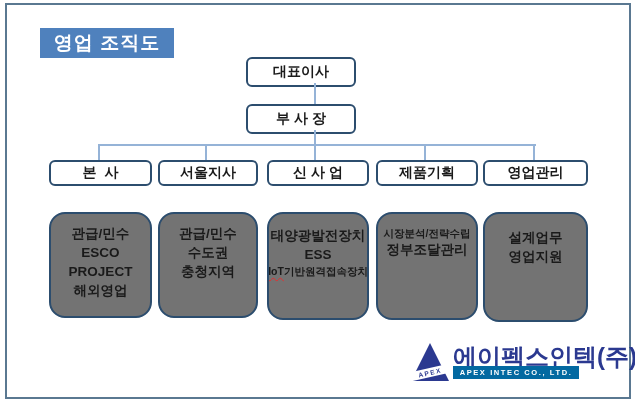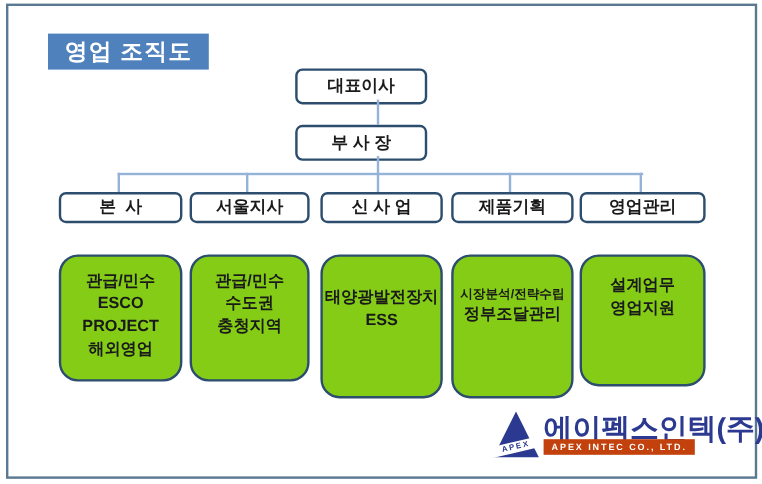--- a/index.html
+++ b/index.html
@@ -20,60 +20,60 @@
   .node {
     position:absolute; background:#ffffff; border:2px solid #2c4d6e;
     border-radius:6px; display:flex; align-items:center; justify-content:center;
     font-size:14px; font-weight:bold; color:#1a1a1a; white-space:pre;
   }
   .node.exec { left:246px; width:106px; height:26px; }
   .conn { position:absolute; background:#95b3d7; }
   .conn.v { width:2px; }
   .conn.h { height:2px; }
   .detail {
-    position:absolute; top:212px; height:92px; background:#84cc16;
+    position:absolute; top:212px; height:92px; background:#737373;
     border:2px solid #2c4d6e; border-radius:16px;
     display:flex; flex-direction:column; align-items:center;
     font-size:13.5px; font-weight:bold; line-height:19px; text-align:center;
     white-space:nowrap; overflow:hidden;
   }
   .detail .sm { font-size:10.5px; line-height:14px; }
   .misspell {
     text-decoration-line:underline; text-decoration-style:wavy;
     text-decoration-color:#e03030; text-decoration-thickness:1px;
     text-underline-offset:2px;
   }
   
   .c1 { left:49px;  width:99px;  }
   .c2 { left:158px; width:96px;  }
   .c3 { left:267px; width:98px;  }
   .c4 { left:376px; width:98px;  }
   .c5 { left:483px; width:101px; }
   .dept { top:160px; height:22px; }
-  .pt10 { padding-top:10px; } .pt8 { padding-top:24px; } .pt14 { padding-top:14px; }
+  .pt10 { padding-top:10px; } .pt8 { padding-top:12px; } .pt14 { padding-top:14px; }
   
   .logo { position:absolute; left:410px; top:340px; width:180px; height:45px; }
   .tri {
     position:absolute; left:1px; top:3px; width:0; height:0;
     border-left:19px solid transparent; border-right:19px solid transparent;
     border-bottom:38px solid #2b3990;
   }
   .tri-band {
     position:absolute; left:-1px; top:28px; width:42px; height:9px;
     background:#ffffff; transform:rotate(-13deg);
     display:flex; align-items:center; justify-content:center;
     font-size:6.5px; font-weight:bold; color:#2b3990; letter-spacing:1.5px;
   }
   .logo-ko {
     position:absolute; left:43px; top:1px; color:#2b3990;
     font-size:24px; font-weight:bold; letter-spacing:0px; white-space:nowrap;
   }
   .logo-bar {
     position:absolute; left:43px; top:26px; width:126px; height:13px;
-    background:#c2410c; color:#ffffff; font-size:7.5px; font-weight:bold;
+    background:#0369a1; color:#ffffff; font-size:7.5px; font-weight:bold;
     letter-spacing:1.6px; display:flex; align-items:center; justify-content:center;
     white-space:nowrap;
   }
 </style>
 </head>
 <body>
 
 <div class="page">
   <div class="frame"></div>
 
@@ -106,20 +106,21 @@
 
   <div class="detail c2 pt10">
     <span>관급/민수</span>
     <span>수도권</span>
     <span>충청지역</span>
   </div>
 
   <div class="detail c3 pt8">
     <span>태양광발전장치</span>
     <span>ESS</span>
+    <span class="sm"><span class="misspell">IoT</span><span>기반원격접속장치</span></span>
   </div>
 
   <div class="detail c4 pt8">
     <span class="sm">시장분석/전략수립</span>
     <span>정부조달관리</span>
   </div>
 
   <div class="detail c5 pt14">
     <span>설계업무</span>
     <span>영업지원</span>

